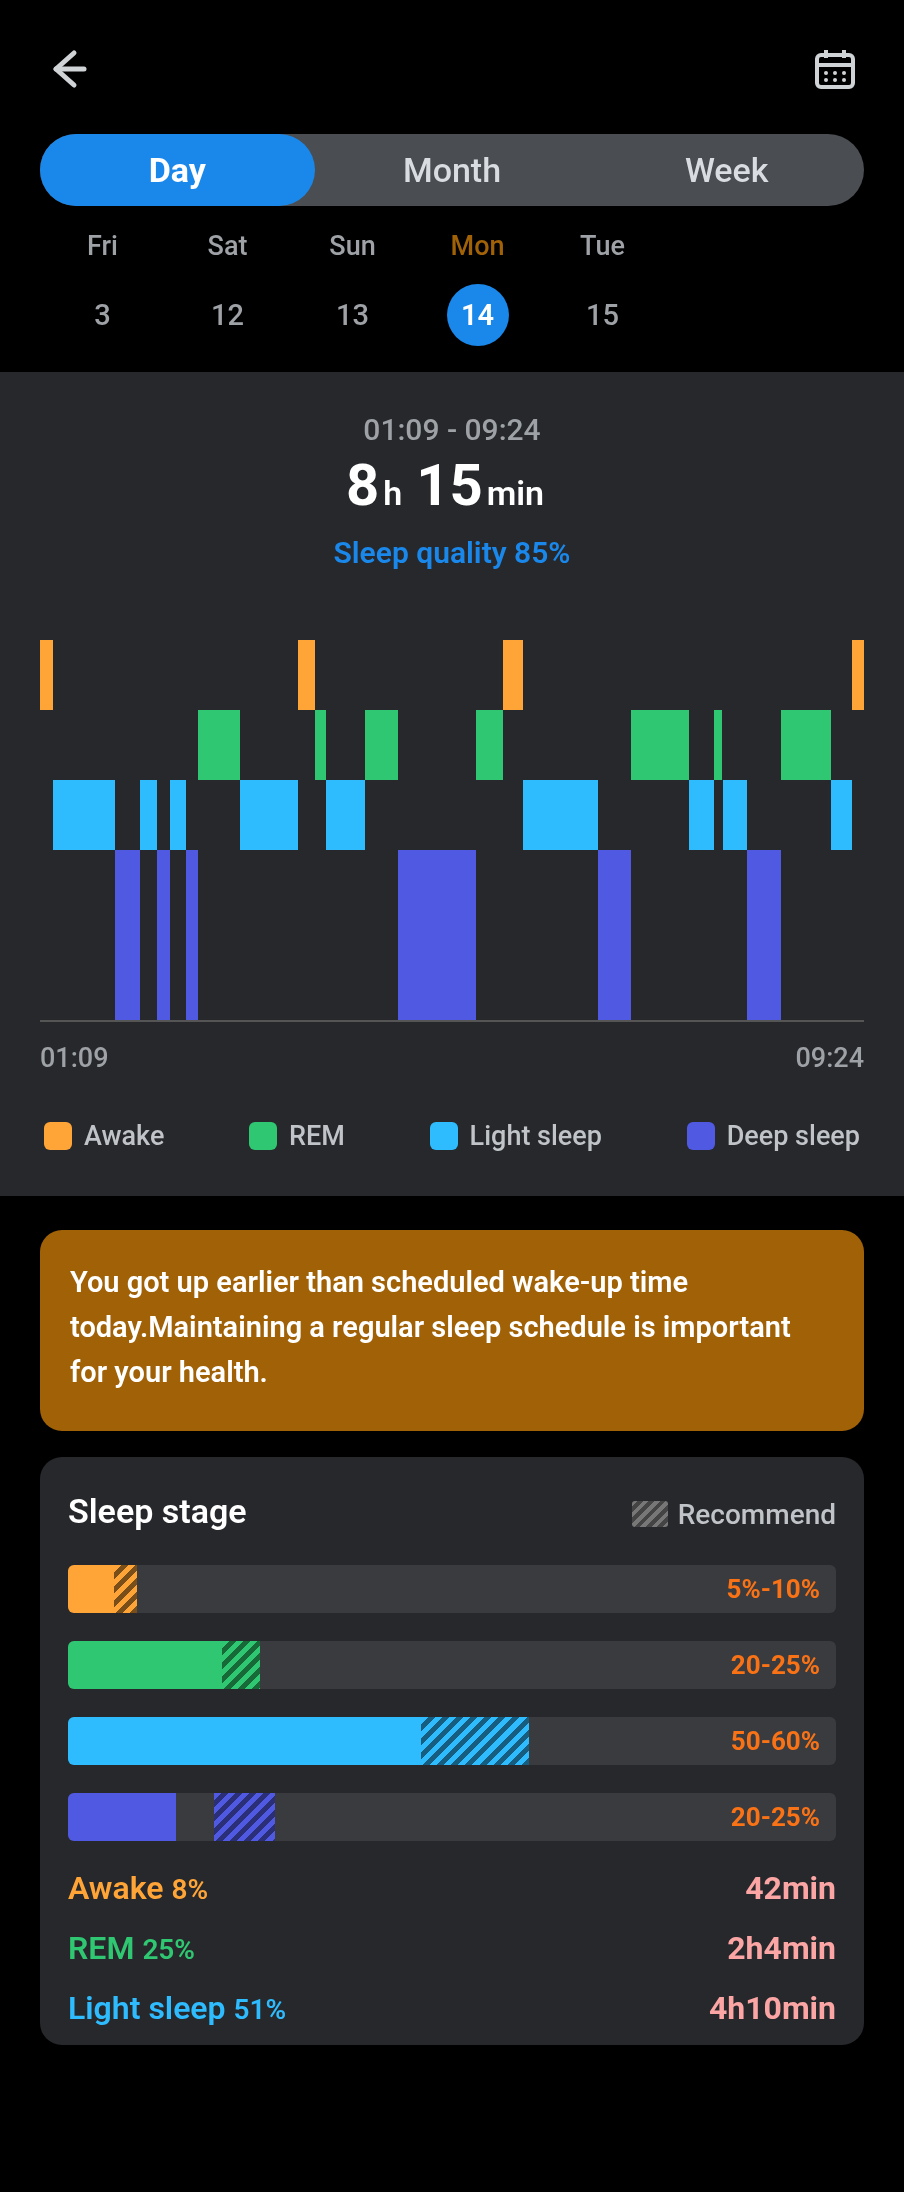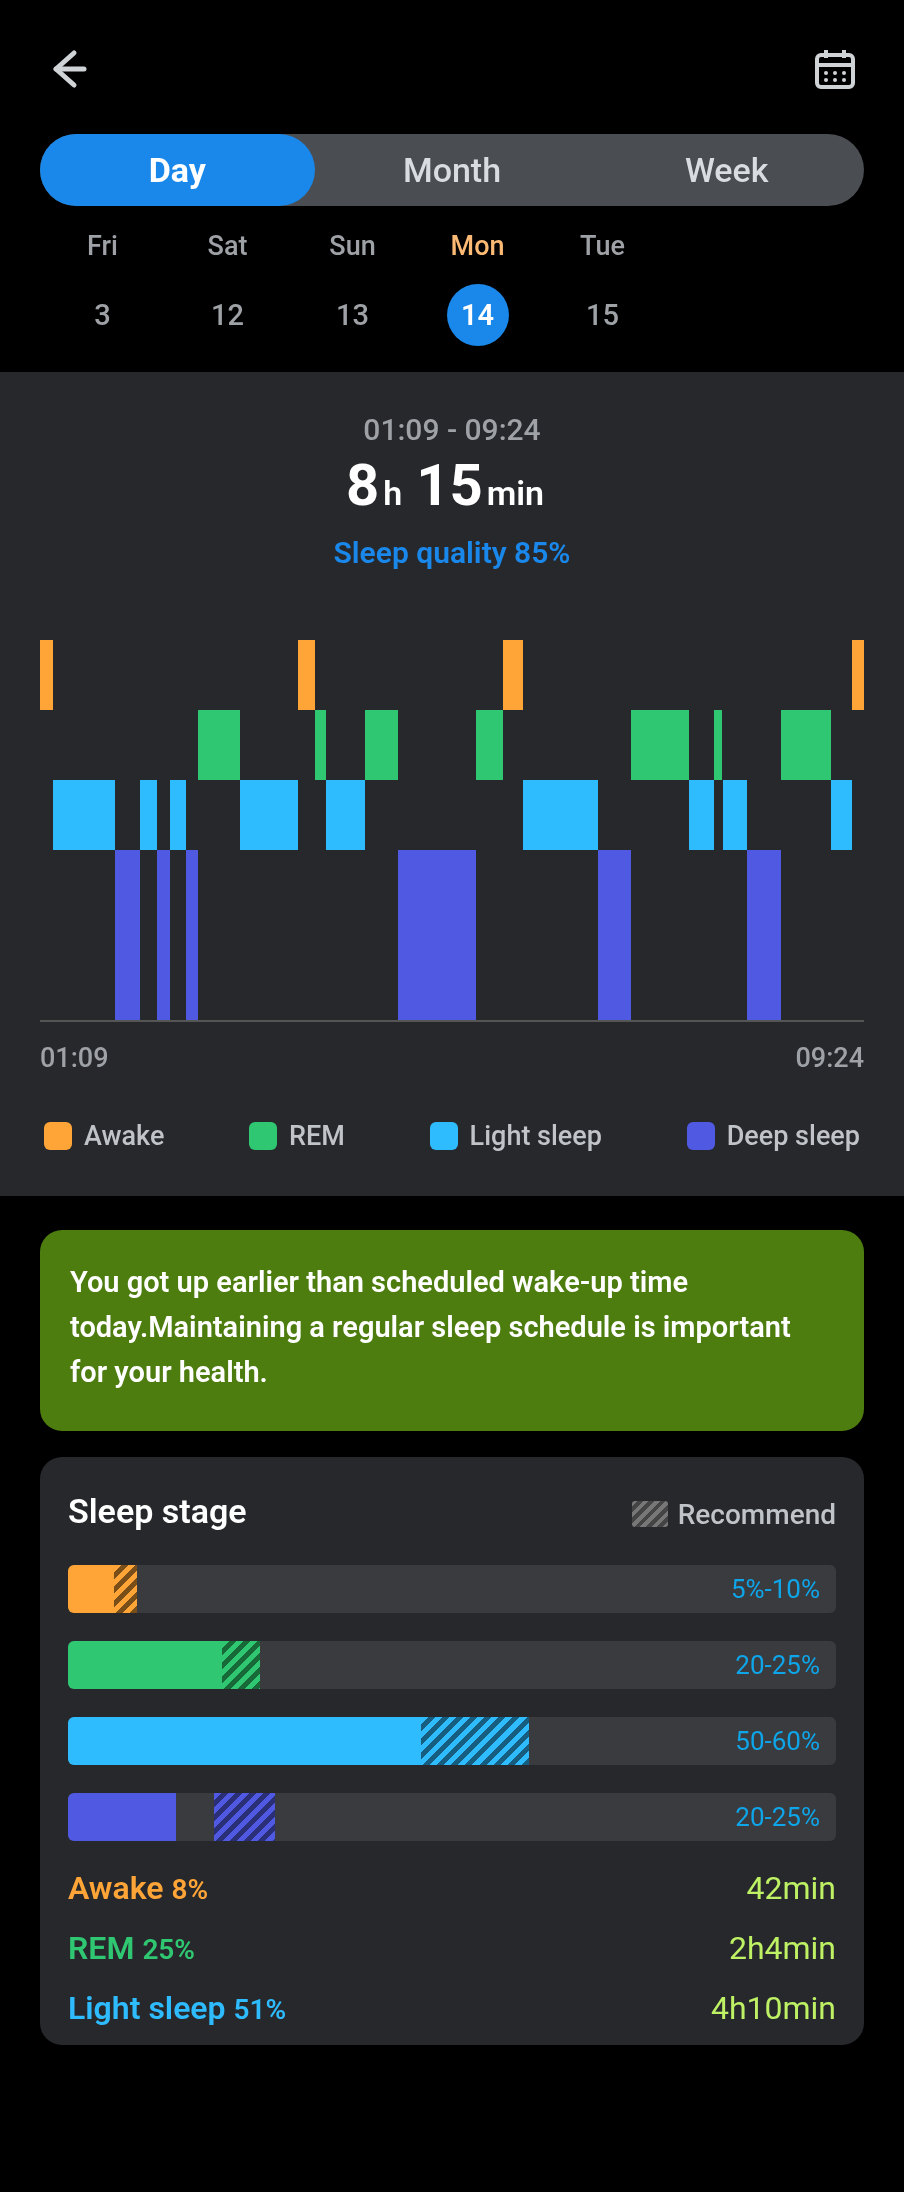--- a/index.html
+++ b/index.html
@@ -8,55 +8,55 @@
   .hdr{display:flex;align-items:center;justify-content:space-between;padding:46px 46px 30px 46px;}
   .hdr svg{display:block;}
   
   .tabs{display:flex;margin:12px 40px 18px 40px;background:#4a4d51;border-radius:44px;height:72px;}
   .tab{flex:1;display:flex;align-items:center;justify-content:center;font-size:34px;color:#d9dde1;border-radius:44px;}
   .tab.active{background:#1a88ea;color:#fff;font-weight:700;}
   
   .days{display:flex;padding:6px 40px 26px 40px;}
   .daycol{flex:0 0 125px;display:flex;flex-direction:column;align-items:center;}
   .dow{font-size:27px;color:#9ea2a6;margin-bottom:22px;}
-  .dow.selected{color:#fdba74;}
+  .dow.selected{color:#a16207;}
   .dnum{font-size:29px;color:#9ea2a6;width:62px;height:62px;display:flex;align-items:center;justify-content:center;border-radius:50%;}
   .dnum.selected{background:#1a88ea;color:#fff;font-weight:600;}
   
   .panel{background:#27282c;padding:40px 40px 44px 40px;}
   .range{text-align:center;font-size:30px;color:#9ea2a6;margin-bottom:4px;}
   .total{text-align:center;margin-bottom:16px;}
   .total .num{font-size:58px;font-weight:700;}
   .total .unit{font-size:34px;font-weight:600;margin-left:4px;margin-right:14px;}
   .quality{text-align:center;font-size:30px;color:#1a88ea;font-weight:600;margin-bottom:70px;}
   
   .chartbox{position:relative;height:380px;width:100%;}
   .axis{height:2px;background:#555;width:100%;}
   .xticks{display:flex;justify-content:space-between;font-size:27px;color:#9ea2a6;margin-top:20px;margin-bottom:46px;}
   .legend{display:flex;justify-content:space-between;padding:0 4px;}
   .leg{display:flex;align-items:center;font-size:27px;color:#c0c4c8;}
   .sw{width:28px;height:28px;border-radius:6px;margin-right:12px;}
   
-  .alert{margin:34px 40px 26px 40px;background:#4d7c0f;border-radius:22px;padding:30px 30px 36px 30px;font-size:29px;line-height:1.55;font-weight:600;}
+  .alert{margin:34px 40px 26px 40px;background:#a16207;border-radius:22px;padding:30px 30px 36px 30px;font-size:29px;line-height:1.55;font-weight:600;}
   
   .card{margin:0 40px 40px 40px;background:#27282c;border-radius:22px;padding:34px 28px 18px 28px;}
   .cardhdr{display:flex;justify-content:space-between;align-items:flex-end;margin-bottom:34px;}
   .cardtitle{font-size:34px;font-weight:600;}
   .reco{display:flex;align-items:center;color:#c0c4c8;font-size:28px;}
   .hsw{width:36px;height:26px;margin-right:10px;background:repeating-linear-gradient(135deg,#777 0 4px,#444 4px 8px);border-radius:3px;}
   .barrow{position:relative;height:48px;background:#3a3b3f;border-radius:6px;margin-bottom:28px;display:flex;align-items:center;}
   .barfill{position:absolute;left:0;top:0;height:100%;border-radius:6px 0 0 6px;}
   .barhatch{position:absolute;top:0;height:100%;}
-  .barlbl{position:absolute;right:16px;font-size:26px;color:#0ea5e9;font-weight:400;}
+  .barlbl{position:absolute;right:16px;font-size:26px;color:#f97316;font-weight:700;}
   
   .stat{display:flex;justify-content:space-between;align-items:baseline;font-size:32px;margin-top:22px;}
   .stat .l{display:flex;align-items:baseline;}
   .stat .l .k{font-weight:600;}
   .stat .l .p{font-size:28px;font-weight:600;margin-left:8px;}
-  .stat .r{color:#bef264;font-weight:400;}
+  .stat .r{color:#fca5a5;font-weight:700;}
   
   .c-awake{background:#ffa537;} .t-awake{color:#ffa537;}
   .c-rem{background:#2fc771;}   .t-rem{color:#2fc771;}
   .c-light{background:#2ebcff;} .t-light{color:#2ebcff;}
   .c-deep{background:#5059e2;}
   .h-awake{background:repeating-linear-gradient(135deg,#ffa537 0 5px,#7a4e19 5px 10px);}
   .h-rem{background:repeating-linear-gradient(135deg,#2fc771 0 5px,#176937 5px 10px);}
   .h-light{background:repeating-linear-gradient(135deg,#2ebcff 0 5px,#175d7f 5px 10px);}
   .h-deep{background:repeating-linear-gradient(135deg,#5059e2 0 5px,#2a2f78 5px 10px);}
   

